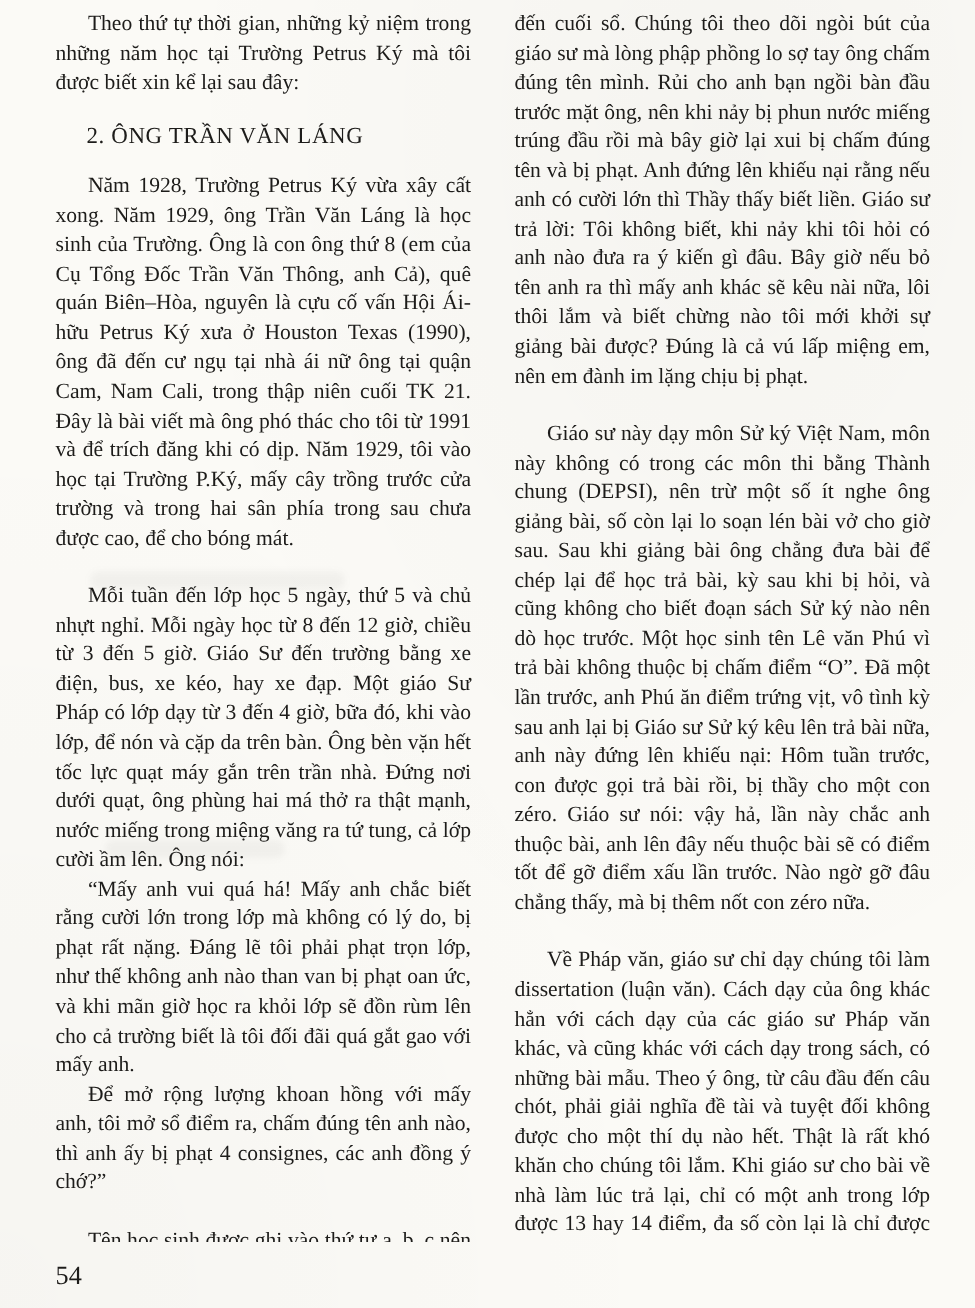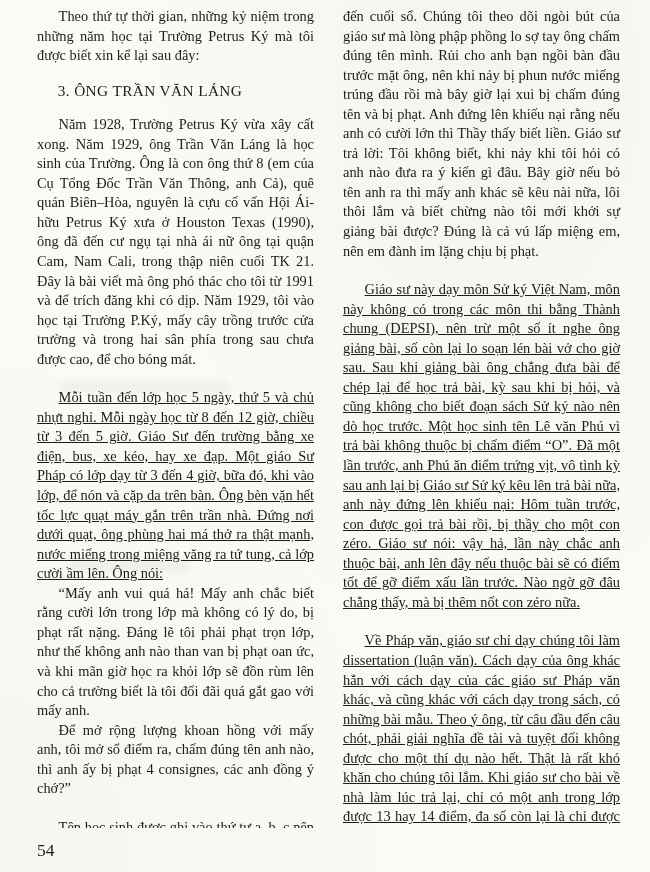--- a/index.html
+++ b/index.html
@@ -14,21 +14,21 @@
     box-sizing:border-box;
   }
   .columns {
     display:flex; gap:29px;
     padding:7px 30px 0 37px;
     height:828px; box-sizing:border-box; overflow:hidden;
   }
   .col { flex:1 1 0; min-width:0; font-size:14.4px; line-height:19.55px; text-align:justify; }
   p { margin:0; }
   .indent { text-indent:1.5em; }
-  .vspace { margin-top:19px;text-decoration:underline; }
+  .vspace { margin-top:19px; }
   .heading {
     font-weight:normal; font-size:15.3px; letter-spacing:0.4px;
     margin:15px 0 15px 1.35em; text-align:left; white-space:nowrap;
   }
   .footer {
     position:absolute; left:37px; bottom:11px;
     display:flex; align-items:baseline; gap:29px;
   }
   .page-num { font-size:17.5px; }
   .journal { font-size:14.6px; letter-spacing:0.4px; }
@@ -43,21 +43,21 @@
 </head>
 <body>
 
 <div class="page">
 
   <div class="columns">
 
     <div class="col">
       <p class="indent">Theo thứ tự thời gian, những kỷ niệm trong những năm học tại Trường Petrus Ký mà tôi được biết xin kể lại sau đây:</p>
 
-      <h2 class="heading">3.  ÔNG TRẦN VĂN LÁNG</h2>
+      <h2 class="heading">2.  ÔNG TRẦN VĂN LÁNG</h2>
 
       <p class="indent">Năm 1928, Trường Petrus Ký vừa xây cất xong. Năm 1929, ông Trần Văn Láng là học sinh của Trường. Ông là con ông thứ 8 (em của Cụ Tổng Đốc Trần Văn Thông, anh Cả), quê quán Biên–Hòa, nguyên là cựu cố vấn Hội Ái-hữu Petrus Ký xưa ở Houston Texas (1990), ông đã đến cư ngụ tại nhà ái nữ ông tại quận Cam, Nam Cali, trong thập niên cuối TK 21. Đây là bài viết mà ông phó thác cho tôi từ 1991 và để trích đăng khi có dịp. Năm 1929, tôi vào học tại Trường P.Ký, mấy cây trồng trước cửa trường và trong hai sân phía trong sau chưa được cao, để cho bóng mát.</p>
 
       <p class="indent vspace">Mỗi tuần đến lớp học 5 ngày, thứ 5 và chủ nhựt nghỉ. Mỗi ngày học từ 8 đến 12 giờ, chiều từ 3 đến 5 giờ. Giáo Sư đến trường bằng xe điện, bus, xe kéo, hay xe đạp. Một giáo Sư Pháp có lớp dạy từ 3 đến 4 giờ, bữa đó, khi vào lớp, để nón và cặp da trên bàn. Ông bèn vặn hết tốc lực quạt máy gắn trên trần nhà. Đứng nơi dưới quạt, ông phùng hai má thở ra thật mạnh, nước miếng trong miệng văng ra tứ tung, cả lớp cười ầm lên. Ông nói:</p>
 
       <p class="indent">“Mấy anh vui quá há! Mấy anh chắc biết rằng cười lớn trong lớp mà không có lý do, bị phạt rất nặng. Đáng lẽ tôi phải phạt trọn lớp, như thế không anh nào than van bị phạt oan ức, và khi mãn giờ học ra khỏi lớp sẽ đồn rùm lên cho cả trường biết là tôi đối đãi quá gắt gao với mấy anh.</p>
 
       <p class="indent">Để mở rộng lượng khoan hồng với mấy anh, tôi mở sổ điểm ra, chấm đúng tên anh nào, thì anh ấy bị phạt 4 consignes, các anh đồng ý chớ?”</p>
 
       <p class="indent vspace">Tên học sinh được ghi vào thứ tự a, b, c nên với thói quen, biết rõ vị trí khi bị rà tên từ đầu</p>

